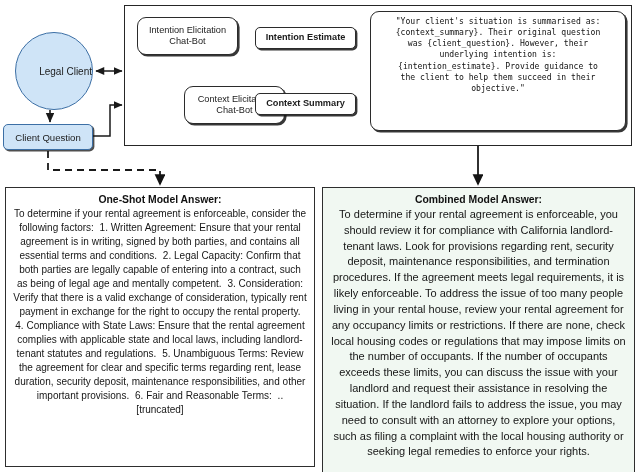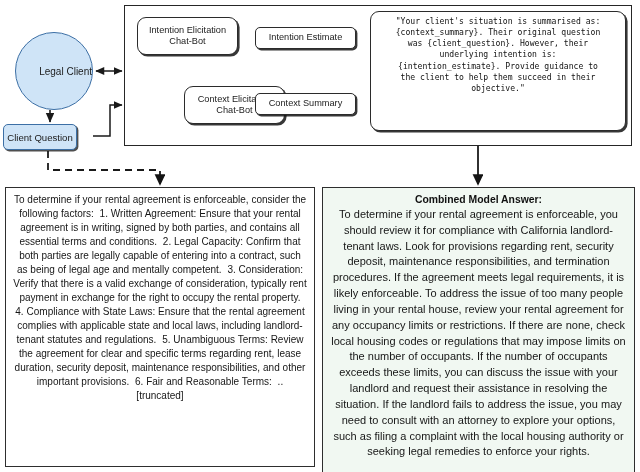--- a/index.html
+++ b/index.html
@@ -63,20 +63,21 @@
   .bot-node {
     font-size: 9.2px;
     padding: 2px 4px;
     box-shadow: 1.6px 1.6px 0 rgba(20,20,20,0.85);
   }
 
   .inter-node {
     font-size: 9.2px;
     padding: 2px 4px;
     box-shadow: 1.4px 1.4px 0 rgba(20,20,20,0.85);
+    font-weight: bold;
   }
 
   #node-intention-bot { left: 137px; top: 17px;  width: 101px; height: 38px; }
   #node-context-bot   { left: 137px; top: 86px;  width: 101px; height: 38px; margin-left: 47px; }
   #node-intention-est { left: 255px; top: 27px;  width: 101px; height: 22px; }
   #node-context-sum   { left: 255px; top: 93px;  width: 101px; height: 22px; }
 
   #node-combined-model {
     position: absolute;
     left: 370px;
@@ -121,21 +122,21 @@
     align-items: center;
     justify-content: flex-end;
     font-size: 10px;
     color: #1b1b1b;
   }
 
   .client-question {
     position: absolute;
     left: 3px;
     top: 124px;
-    width: 74px;
+    width: 90px;
     height: 26px;
     border-radius: 5px;
     background: #cfe4f7;
     border: 1.3px solid #3c6fa5;
     box-sizing: border-box;
     display: flex;
     align-items: center;
     justify-content: center;
     font-size: 9.6px;
     color: #1b1b1b;
@@ -258,20 +259,21 @@
     <span class="cm-body">"Your client's situation is summarised as:
 {context_summary}. Their original question
 was {client_question}. However, their
 underlying intention is:
 {intention_estimate}. Provide guidance to
 the client to help them succeed in their
 objective."</span>
   </div>
 
   <div class="answer-panel" id="panel-oneshot">
+    <span class="answer-title">One-Shot  Model Answer:</span>
     <span class="answer-body">To determine if your rental agreement is enforceable, consider the following factors:  1. Written Agreement: Ensure that your rental agreement is in writing, signed by both parties, and contains all essential terms and conditions.  2. Legal Capacity: Confirm that both parties are legally capable of entering into a contract, such as being of legal age and mentally competent.  3. Consideration: Verify that there is a valid exchange of consideration, typically rent payment in exchange for the right to occupy the rental property.  4. Compliance with State Laws: Ensure that the rental agreement complies with applicable state and local laws, including landlord-tenant statutes and regulations.  5. Unambiguous Terms: Review the agreement for clear and specific terms regarding rent, lease duration, security deposit, maintenance responsibilities, and other important provisions.  6. Fair and Reasonable Terms:  ..
 [truncated]</span>
   </div>
 
   <div class="answer-panel" id="panel-combined">
     <span class="answer-title">Combined Model Answer:</span>
     <span class="answer-body">To determine if your rental agreement is enforceable, you should review it for compliance with California landlord-tenant laws. Look for provisions regarding rent, security deposit, maintenance responsibilities, and termination procedures. If the agreement meets legal requirements, it is likely enforceable. To address the issue of too many people living in your rental house, review your rental agreement for any occupancy limits or restrictions. If there are none, check local housing codes or regulations that may impose limits on the number of occupants. If the number of occupants exceeds these limits, you can discuss the issue with your landlord and request their assistance in resolving the situation. If the landlord fails to address the issue, you may need to consult with an attorney to explore your options, such as filing a complaint with the local housing authority or seeking legal remedies to enforce your rights.</span>
   </div>
 
 </div>

